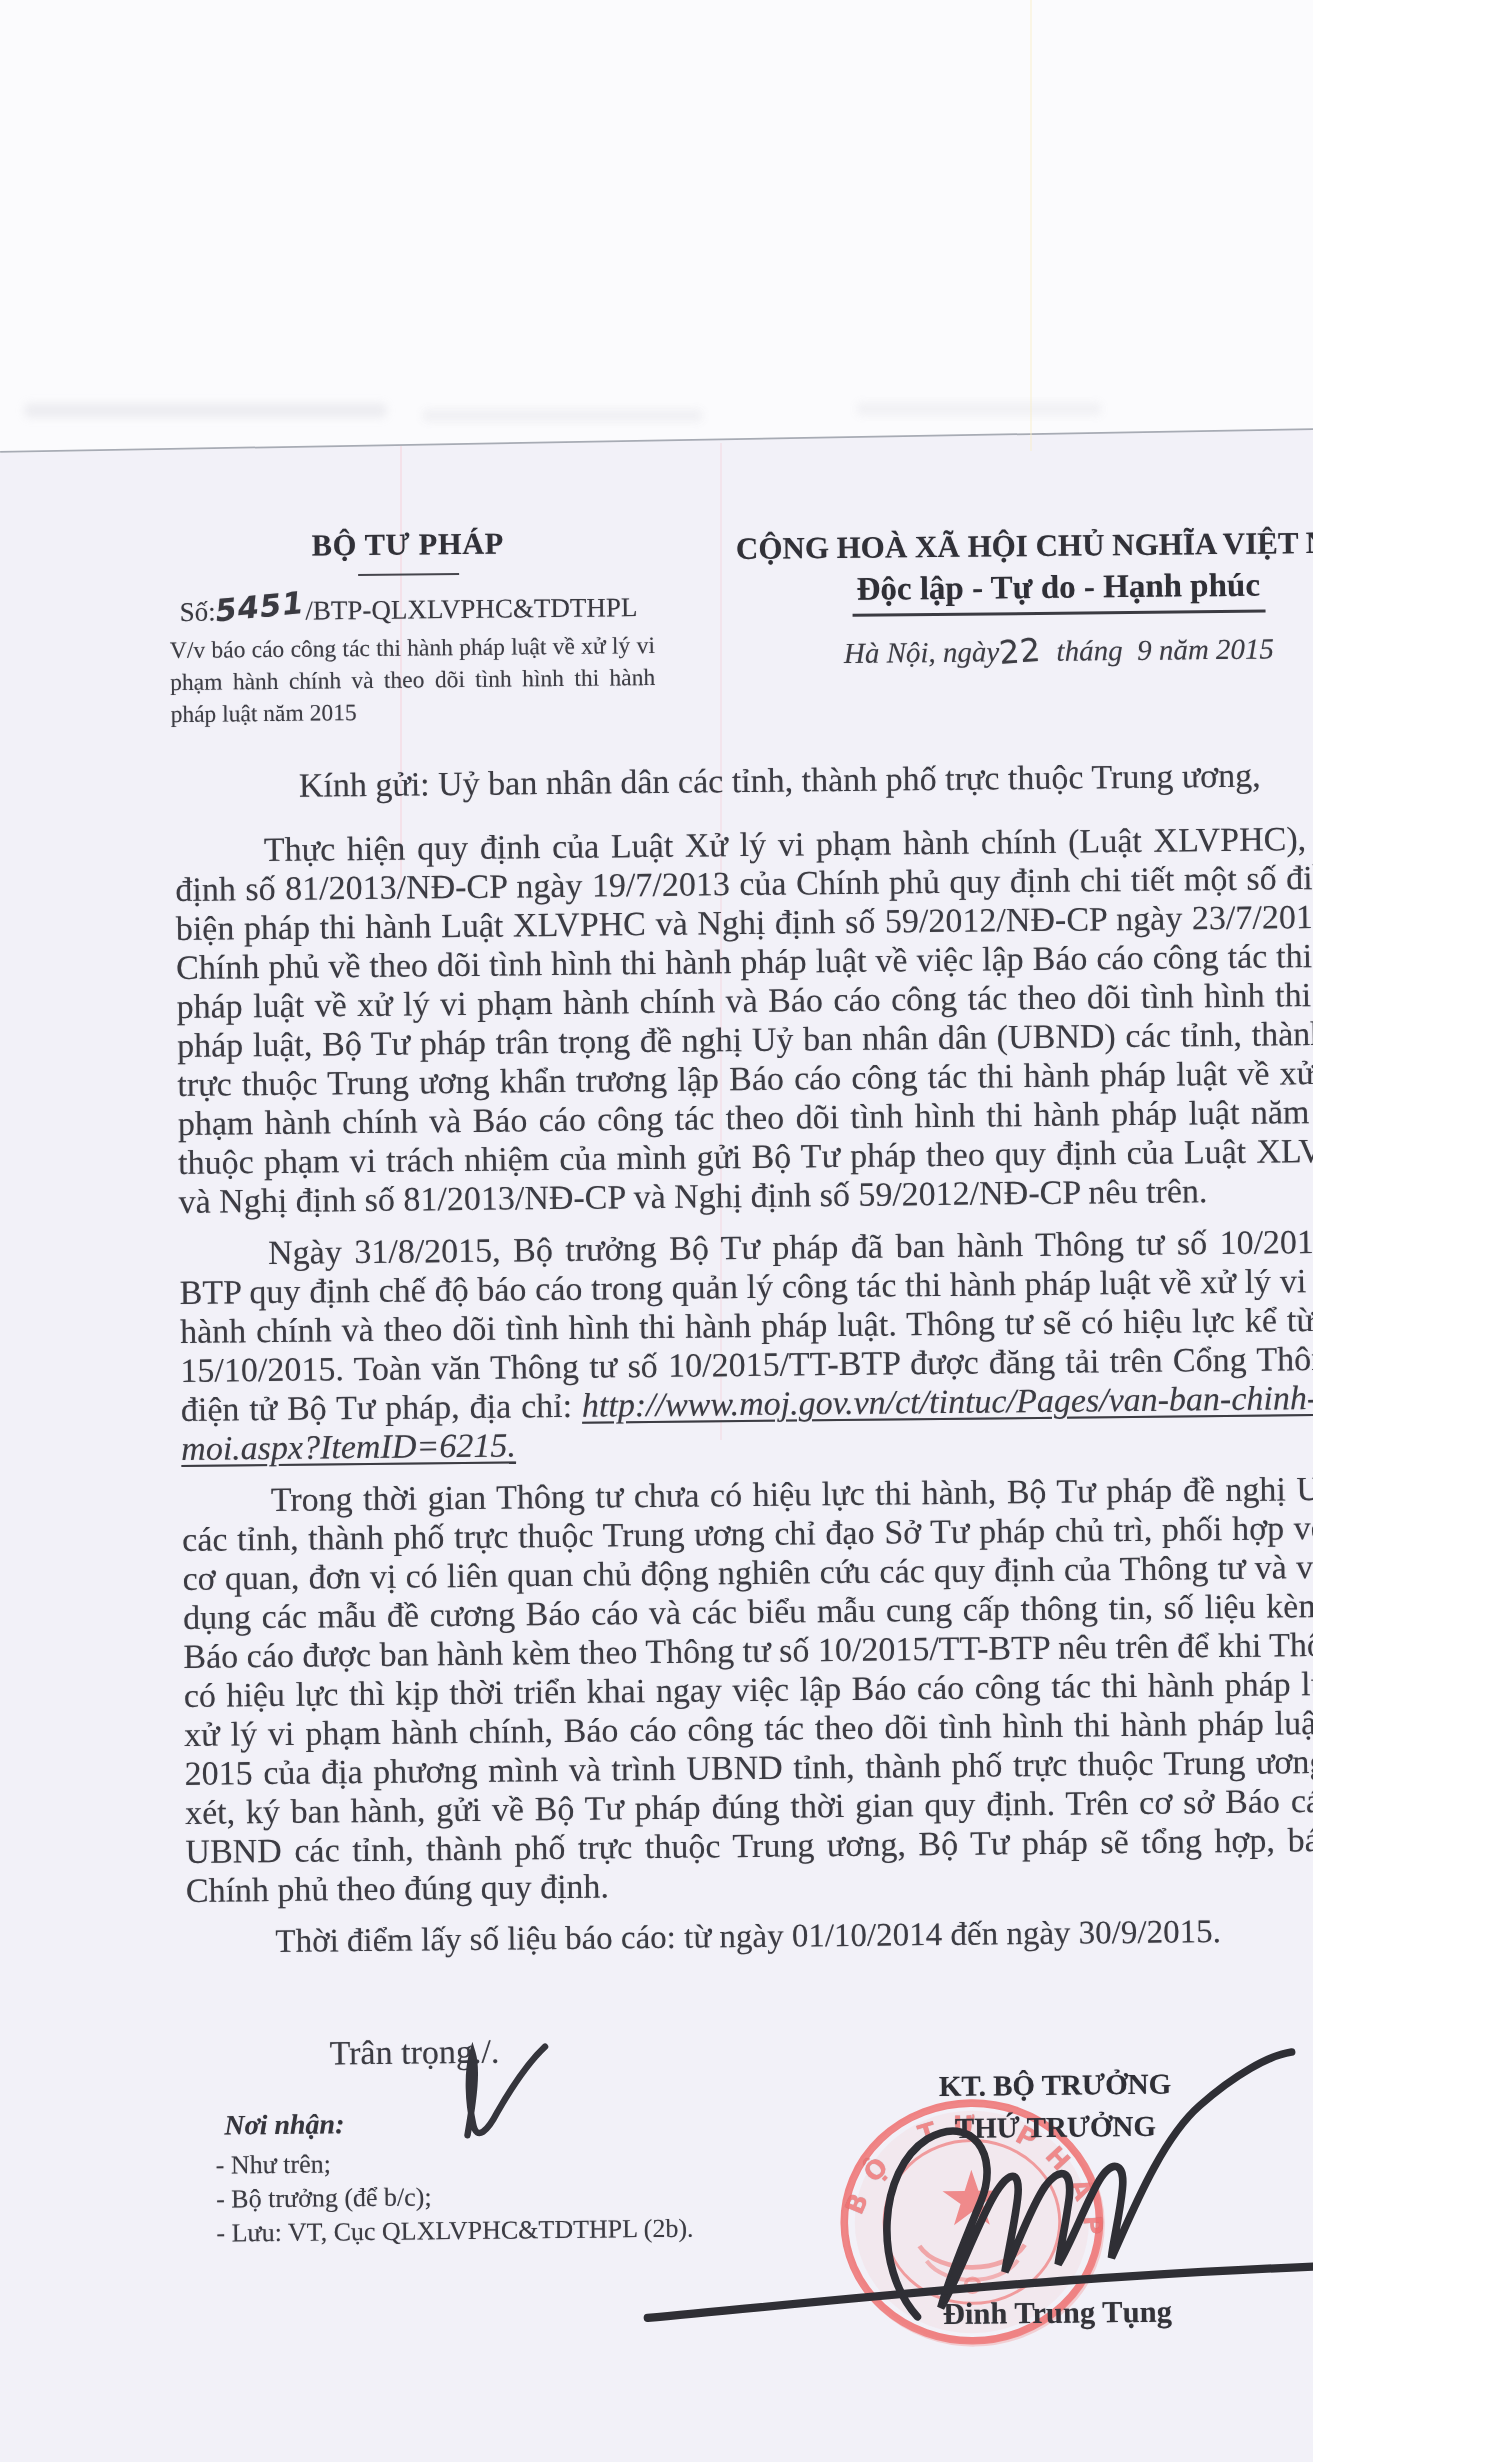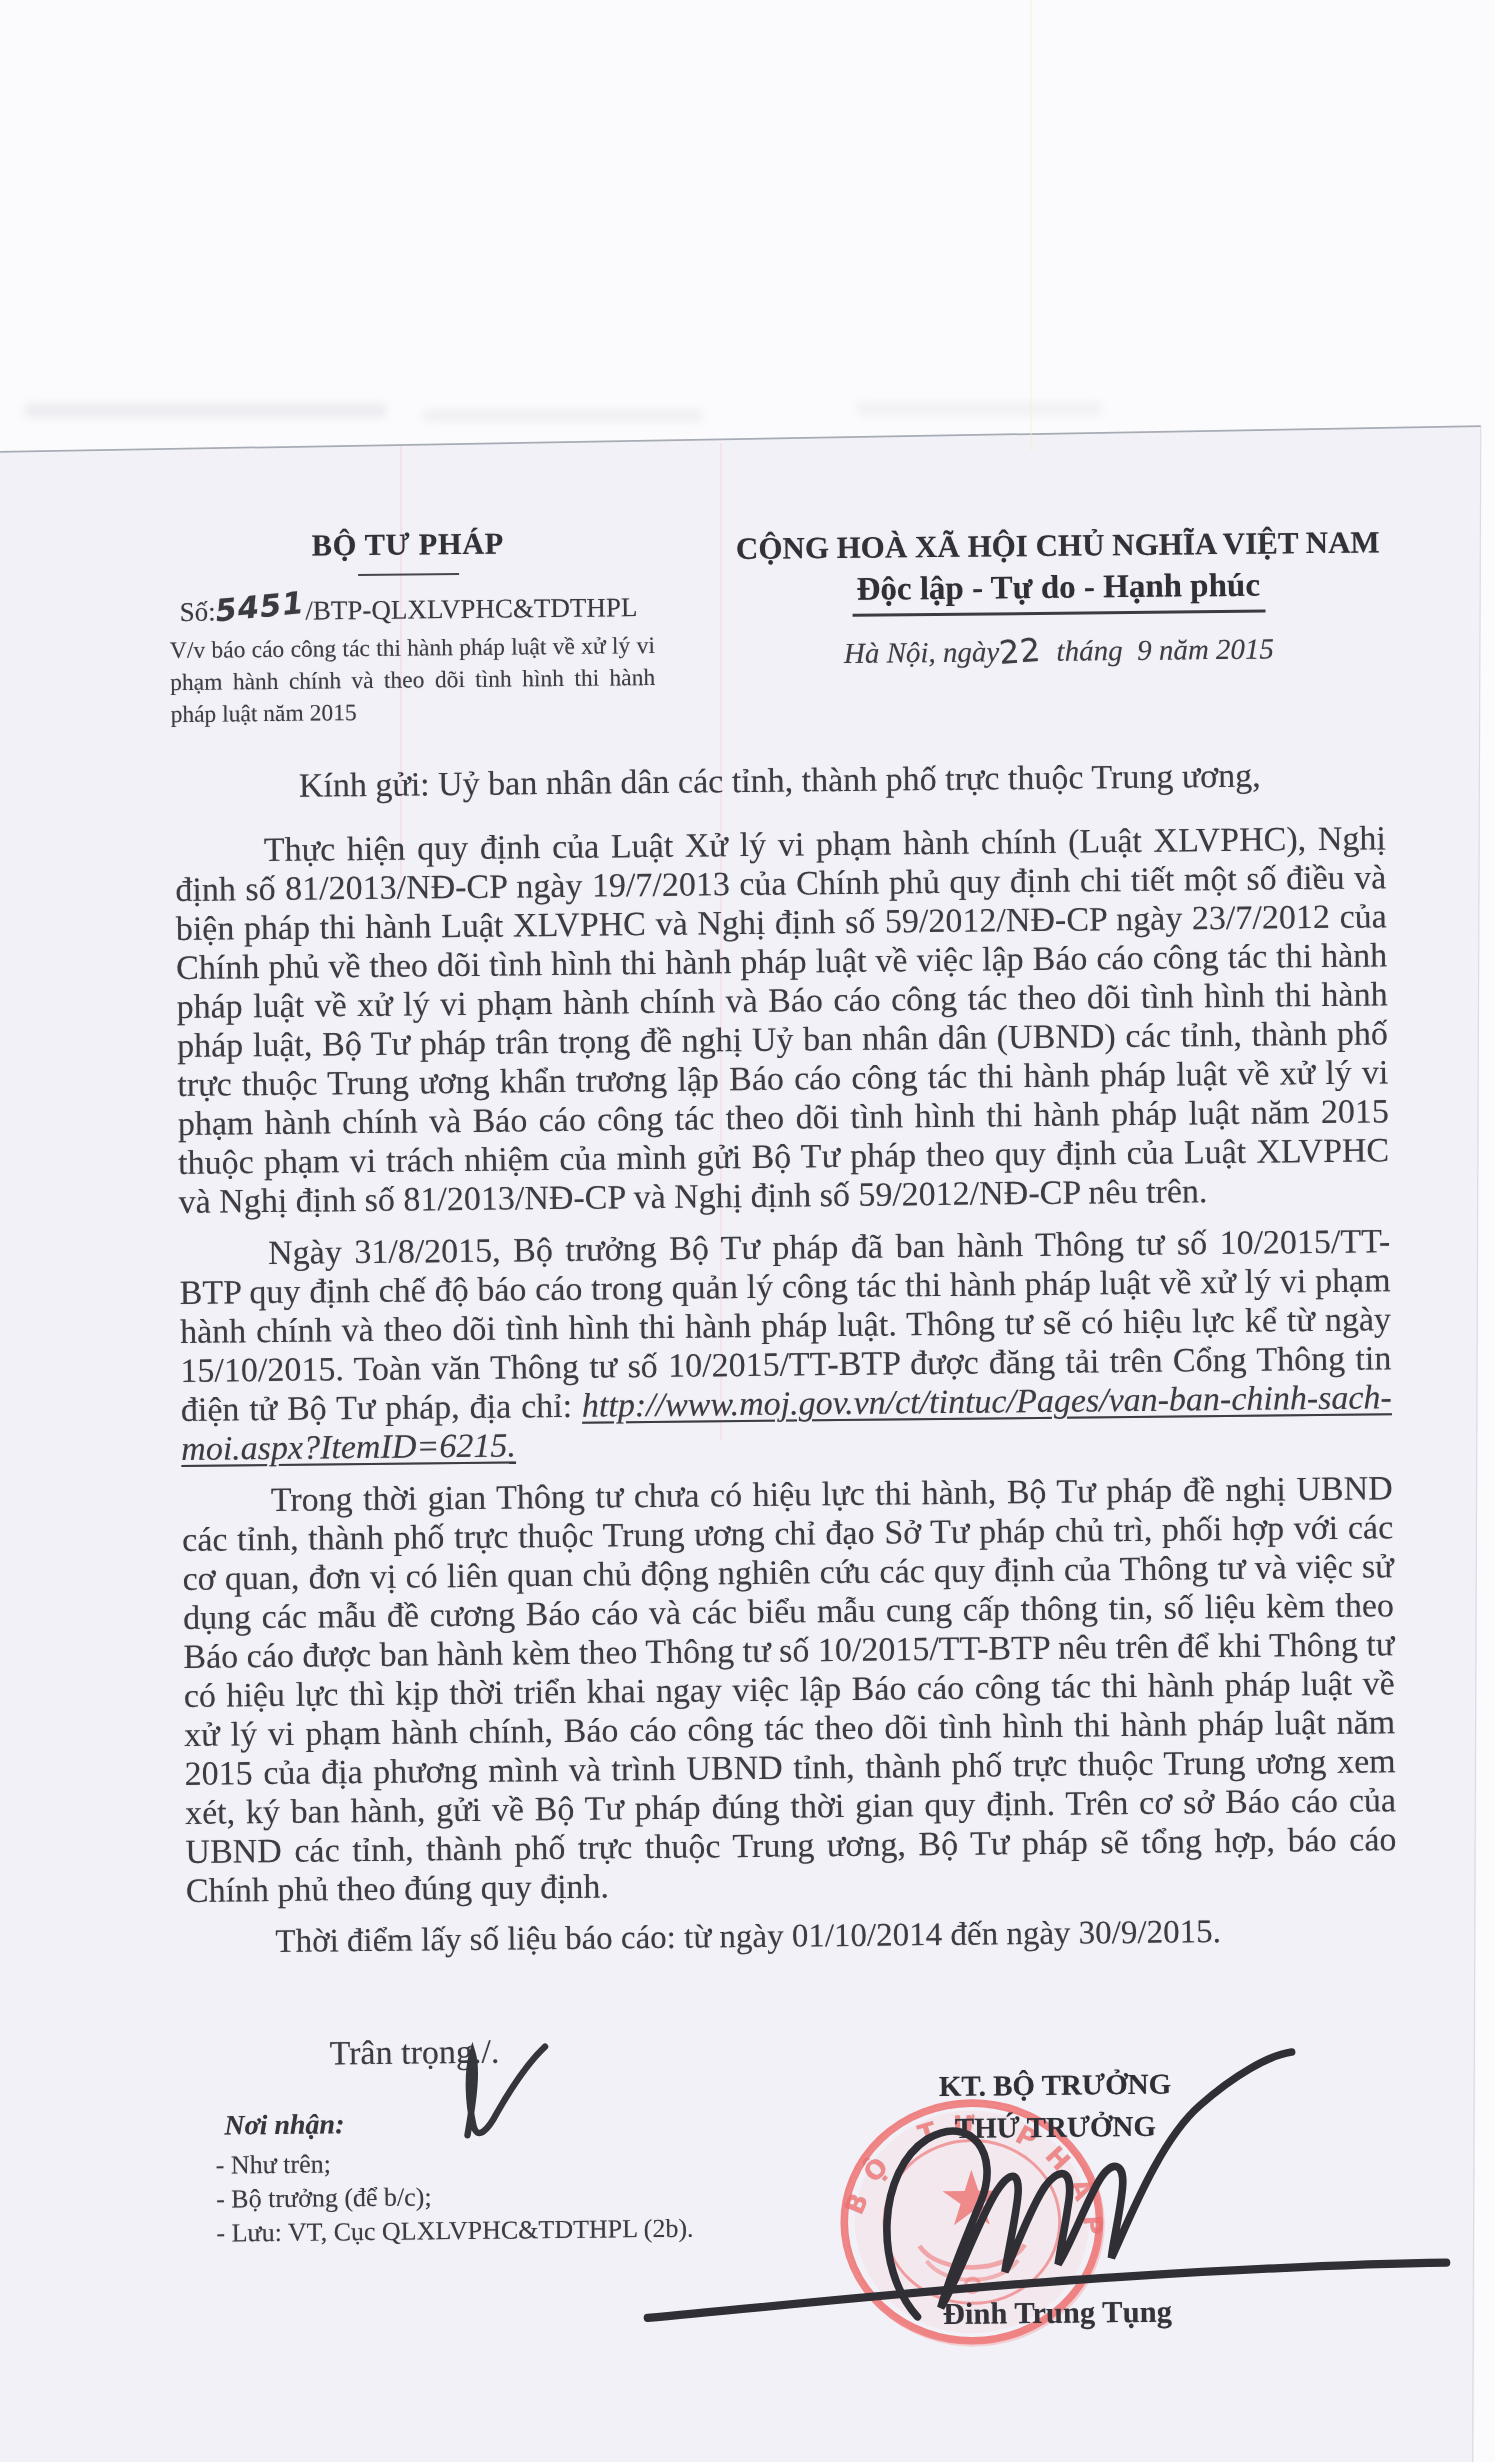--- a/index.html
+++ b/index.html
@@ -1,17 +1,17 @@
 <!DOCTYPE html>
 <html style="font-size:9.4px"><head>
 <meta charset="utf-8">
 <style>
   html,body{margin:0;padding:0;background:#ffffff;}
   .canvas{
-    position:relative;width:1495px;height:2462px;overflow:hidden;
+    position:relative;width:1313px;height:2462px;overflow:hidden;
     background:#fbfbfd;
     font-family:"Liberation Serif","DejaVu Serif",serif;
     color:#3c3c43;
   }
   .page-tint{
     position:absolute;inset:0;background:#f2f1f8;
     clip-path:polygon(0px 453px,1481px 426px,1474px 2462px,0px 2462px);
   }
   .edges{position:absolute;left:0;top:0;}
   .ghost{position:absolute;background:rgba(165,165,180,.16);filter:blur(4.1px);border-radius:5.9px;}

